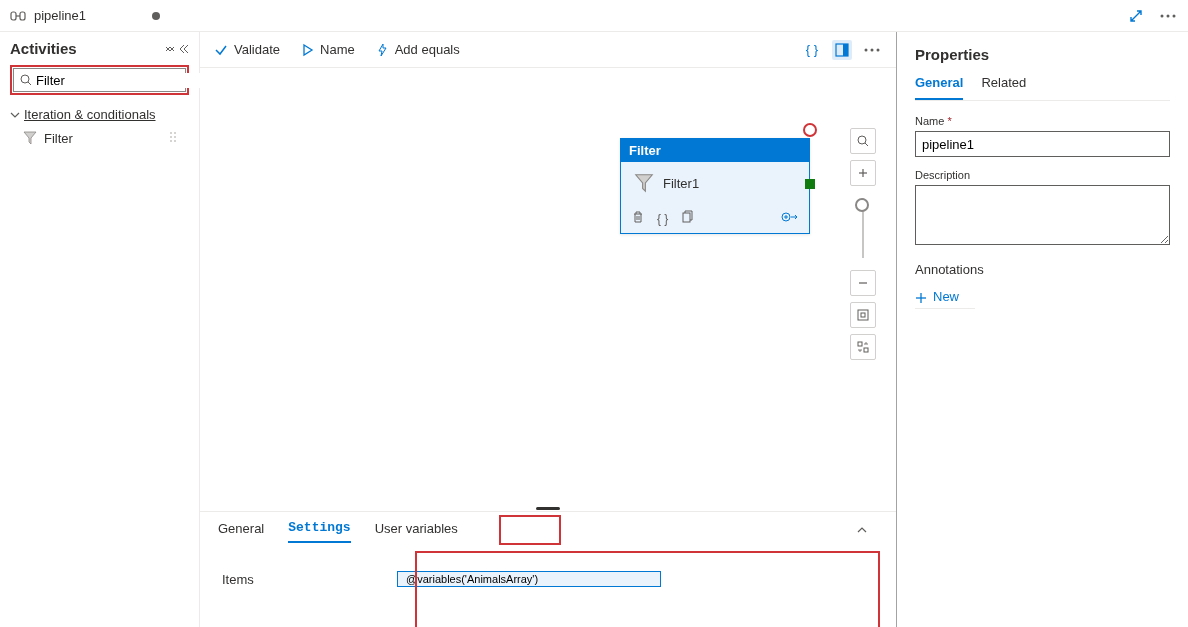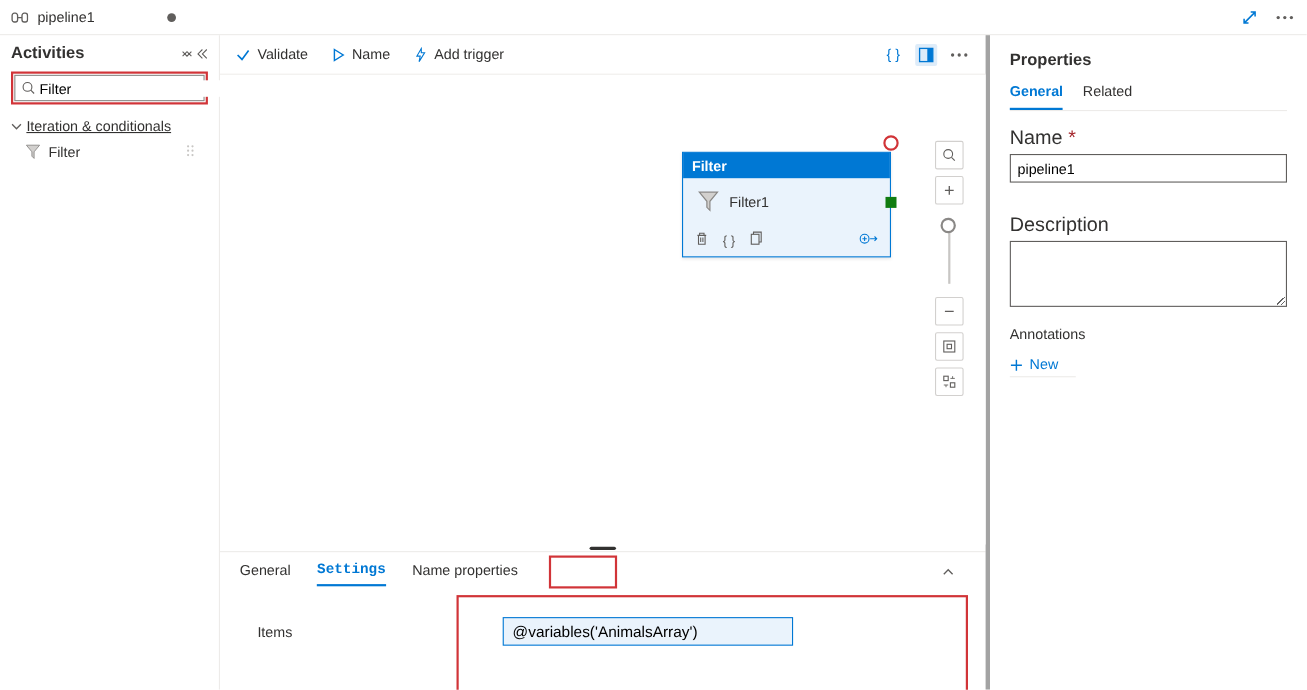--- a/index.html
+++ b/index.html
@@ -53,30 +53,30 @@
 .bottom-panel { border-top: 1px solid #edebe9; }
 .settings-tabs-wrap { position: relative; }
 .settings-redbox { position: absolute; border: 2px solid #d13438; left: 299px; top: 3px; width: 62px; height: 30px; pointer-events:none;}
 .settings-tabs { display: flex; align-items: center; padding: 8px 18px; gap: 24px; }
 .stab { cursor: pointer; padding-bottom: 6px; }
 .stab.active { color: #0078d4; border-bottom: 2px solid #0078d4; font-weight: 600; font-family: Liberation Mono, monospace; }
 .stab-collapse { margin-left: auto; color: #605e5c; cursor: pointer; padding-right: 10px;}
 
 .settings-body-wrap { position: relative; padding: 10px 18px 30px; }
 .settings-redbox2 { position: absolute; border: 2px solid #d13438; left: 215px; top: 0px; width: 465px; height: 92px; pointer-events:none;}
-.form-row { display: flex; align-items: center; margin: 10px 16px; gap: 48px; }
+.form-row { display: flex; align-items: center; margin: 10px 4px; }
 .form-label { width: 175px; }
-.form-input { width: 264px; border: 1px solid #0078d4; background: #eaf3fc; padding: 4px 8px; font-size: 14px; outline: none; height: 26px; }
-
-.props { width: 292px; border-left: 4px solid #a3a3a3; padding: 14px 18px; }
+.form-input { width: 264px; border: 1px solid #0078d4; background: #eaf3fc; padding: 4px 8px; font-size: 11px; outline: none; height: 16px; }
+
+.props { width: 292px; border-left: 1px solid #a3a3a3; padding: 14px 18px; }
 .props h3 { font-size: 15px; font-weight: 600; margin-bottom: 12px; }
 .props-tabs { display: flex; gap: 18px; border-bottom: 1px solid #edebe9; margin-bottom: 14px; }
 .ptab { padding-bottom: 8px; cursor: pointer; }
 .ptab.active { border-bottom: 2px solid #0078d4; color: #0078d4; font-weight: 600; }
-.field-label { font-size: 18px; margin-bottom: 4px; }
+.field-label { font-size: 11px; margin-bottom: 4px; }
 .req { color: #a4262c; }
 .text-input { width: 100%; border: 1px solid #605e5c; padding: 4px 6px; font-size: 13px; height: 26px; outline: none; }
 .textarea { width: 100%; border: 1px solid #605e5c; height: 60px; resize: both; font-family: inherit; font-size: 13px; outline: none; }
 .section-label { margin-top: 14px; margin-bottom: 8px; font-size: 13px; }
 .add-new { display: flex; align-items: flex-end; gap: 6px; color: #0078d4; cursor: pointer; padding: 4px 0; border-bottom: 1px solid #edebe9; width: 60px;}
 svg { flex-shrink: 0; }
 </style>
 </head>
 <body>
 
@@ -166,21 +166,21 @@
         <div class="toolbar-btn">
           <svg width="14" height="14" viewBox="0 0 14 14">
               <path d="M4 2 L12 7 L4 12 Z" stroke="#0078d4" stroke-width="1.3" fill="none"></path>
             </svg>
           <span>Name</span>
         </div>
         <div class="toolbar-btn">
           <svg width="14" height="14" viewBox="0 0 14 14">
               <path d="M8 1 L4 8 H7 L6 13 L11 5 H8 Z" stroke="#0078d4" stroke-width="1" fill="none"></path>
             </svg>
-          <span>Add trigger</span>
+          <span>Add equals</span>
         </div>
         <div class="toolbar-right">
           <span class="icon-btn" style="color:#0078d4">{ }</span>
           <span class="icon-btn box-active">
             <svg width="16" height="16" viewBox="0 0 16 16">
                 <rect x="2" y="2" width="12" height="12" stroke="#0078d4" fill="none" stroke-width="1.2"></rect>
                 <rect x="9" y="2" width="5" height="12" fill="#0078d4"></rect>
               </svg>
           </span>
           <span class="icon-btn grey">
@@ -263,21 +263,21 @@
       <div class="resize-bar">
           <div class="resize-grip"></div>
         </div>
 
       <div class="bottom-panel">
         <div class="settings-tabs-wrap">
           <div class="settings-redbox"></div>
           <div class="settings-tabs">
             <div class="stab">General</div>
             <div class="stab active">Settings</div>
-            <div class="stab">Name properties</div>
+            <div class="stab">User variables</div>
             <div class="stab-collapse">
               <svg width="12" height="12" viewBox="0 0 12 12">
                   <path d="M2 8 L6 4 L10 8" stroke="#605e5c" fill="none" stroke-width="1.2"></path>
                 </svg>
             </div>
           </div>
         </div>
         <div class="settings-body-wrap">
           <div class="settings-redbox2"></div>
           <div class="form-row">
@@ -289,21 +289,21 @@
     </div>
 
     <div class="props">
       <h3>Properties</h3>
       <div class="props-tabs">
         <div class="ptab active">General</div>
         <div class="ptab">Related</div>
       </div>
       <div class="field-label"><span>Name</span> <span class="req">*</span></div>
       <input class="text-input" value="pipeline1" style="">
-      <div class="field-label" style="margin-top:28px">Description</div>
+      <div class="field-label" style="margin-top:12px">Description</div>
       <textarea class="textarea" style=""></textarea>
       <div class="section-label">Annotations</div>
       <div class="add-new">
         <svg width="12" height="12" viewBox="0 0 12 12">
             <line x1="6" y1="1" x2="6" y2="11" stroke="#0078d4" stroke-width="1.3"></line>
             <line x1="1" y1="6" x2="11" y2="6" stroke="#0078d4" stroke-width="1.3"></line>
           </svg>
         <span>New</span>
       </div>
     </div>

